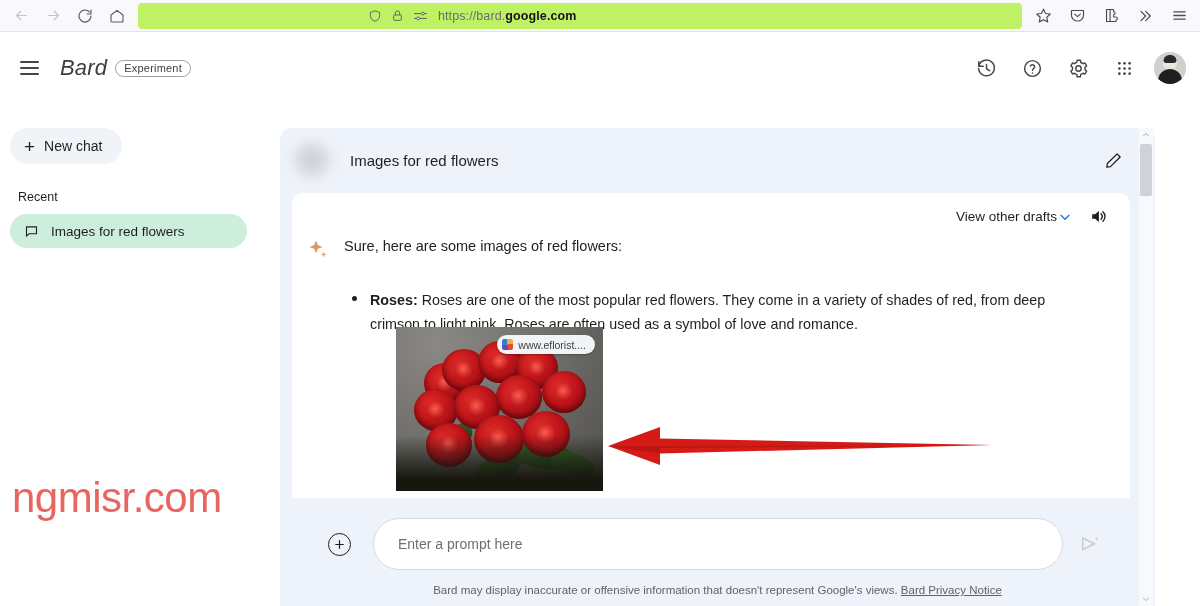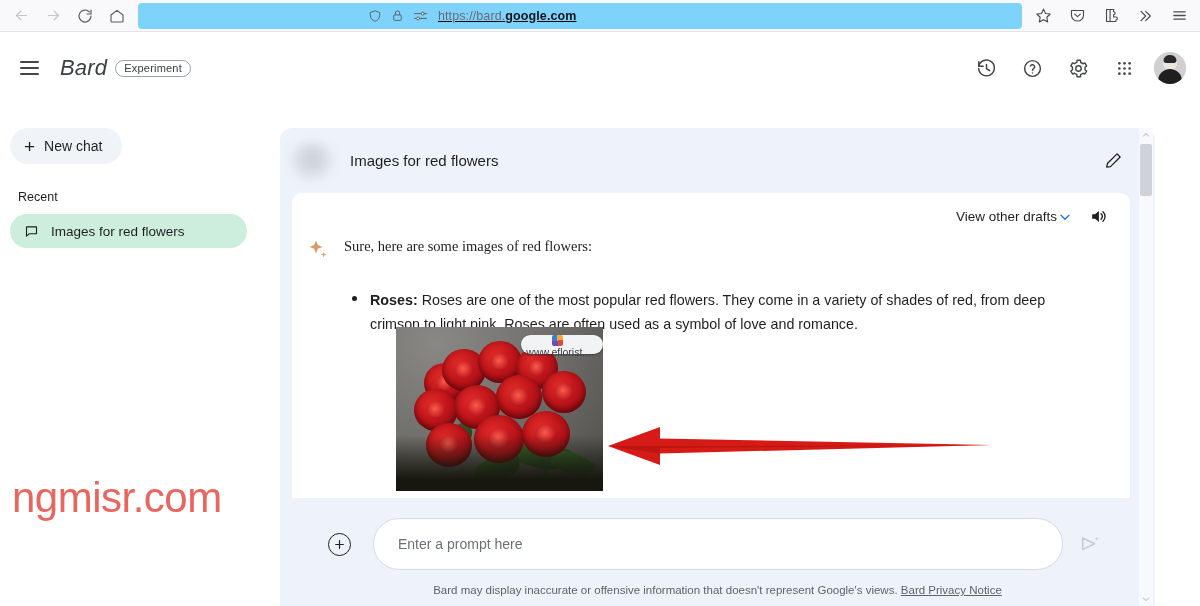--- a/index.html
+++ b/index.html
@@ -23,26 +23,25 @@
     width: 30px; height: 28px;
     display: flex; align-items: center; justify-content: center;
     border-radius: 4px;
     color: #5b5b66;
   }
   .nav-btn.disabled { color: #c4c4cc; }
   .urlbar {
     flex: 1;
     height: 26px;
     margin: 0 6px;
-    background: #7dd3fc;
+    background: #bef264;
     border-radius: 4px;
     display: flex; align-items: center;
     padding: 0 8px;
     position: relative;
-    text-decoration: underline;
   }
   .url-icons { display: flex; align-items: center; gap: 9px; margin-left: 222px; }
   .url-text {
     margin-left: 10px;
     font-size: 12.5px;
     color: #6a6a75;
     letter-spacing: 0.1px;
     white-space: nowrap;
   }
   .url-text b { color: #15141a; font-weight: 700; }
@@ -188,21 +187,21 @@
   .drafts-row {
     display: flex; align-items: center; justify-content: flex-end;
     gap: 10px;
     padding: 14px 22px 0 0;
   }
   .drafts-btn { display: flex; align-items: center; }
   .drafts-label { font-size: 13.5px; color: #1f1f1f; }
   .speaker { color: #1f1f1f; display: flex; align-items: center; margin-left: 6px; }
 
   .answer-body { padding: 10px 0 0 0; position: relative; }
-  .sure-row { display: flex; align-items: flex-start; padding-left: 14px; font-family: Liberation Serif, serif; }
+  .sure-row { display: flex; align-items: flex-start; padding-left: 14px; }
   .sparkle { width: 24px; height: 24px; margin-top: 2px; flex: none; }
   .sure-text { font-size: 14.5px; color: #1f1f1f; margin-left: 14px; line-height: 20px; }
 
   .bullet-block { margin: 26px 0 0 60px; position: relative; width: 700px; }
   .bullet-dot {
     position: absolute; left: 0; top: 8px;
     width: 5px; height: 5px; border-radius: 50%; background: #1f1f1f;
   }
   .bullet-text {
     margin-left: 18px;
@@ -228,28 +227,27 @@
   .rose { position: absolute; border-radius: 50%;
     background: radial-gradient(circle at 38% 35%, #e02a28 0%, #c0151a 45%, #7e0a12 100%);
     box-shadow: inset 0 -3px 6px rgba(60,0,5,0.65); }
   .rose::after { content:""; position:absolute; left:28%; top:28%; width:44%; height:44%;
     border-radius:50%; background: radial-gradient(circle at 45% 42%, #ff5a4a 0%, #b8131a 70%, #8a0d12 100%); }
   .leaf { position: absolute; border-radius: 60% 10% 60% 10%;
     background: linear-gradient(140deg, #3f6b2c, #20431a); }
   .stem { position:absolute; background: linear-gradient(to right,#2f5524,#4a7a32); }
 
   .attrib {
-    position: absolute; right: 0; top: 8px;
+    position: absolute; right: 8px; top: 8px;
     height: 19px;
     background: #f1f3f4;
     border-radius: 10px;
     display: flex; align-items: center;
     padding: 0 9px 0 5px;
     box-shadow: 0 1px 2px rgba(0,0,0,0.28);
-    flex-direction: column;
   }
   .attrib .fav { width: 11px; height: 11px; margin-right: 5px; flex:none;
     background: conic-gradient(from 0deg, #f7a83c 0 25%, #e04b3a 25% 50%, #6b4bb5 50% 75%, #3a7bd5 75% 100%);
     border-radius: 2px; }
   .attrib .atxt { font-size: 10.5px; color: #3b3f45; white-space: nowrap; }
 
   
   .red-arrow { position: absolute; left: 600px; top: 392px; width: 392px; height: 44px; z-index: 30; }
 
   

